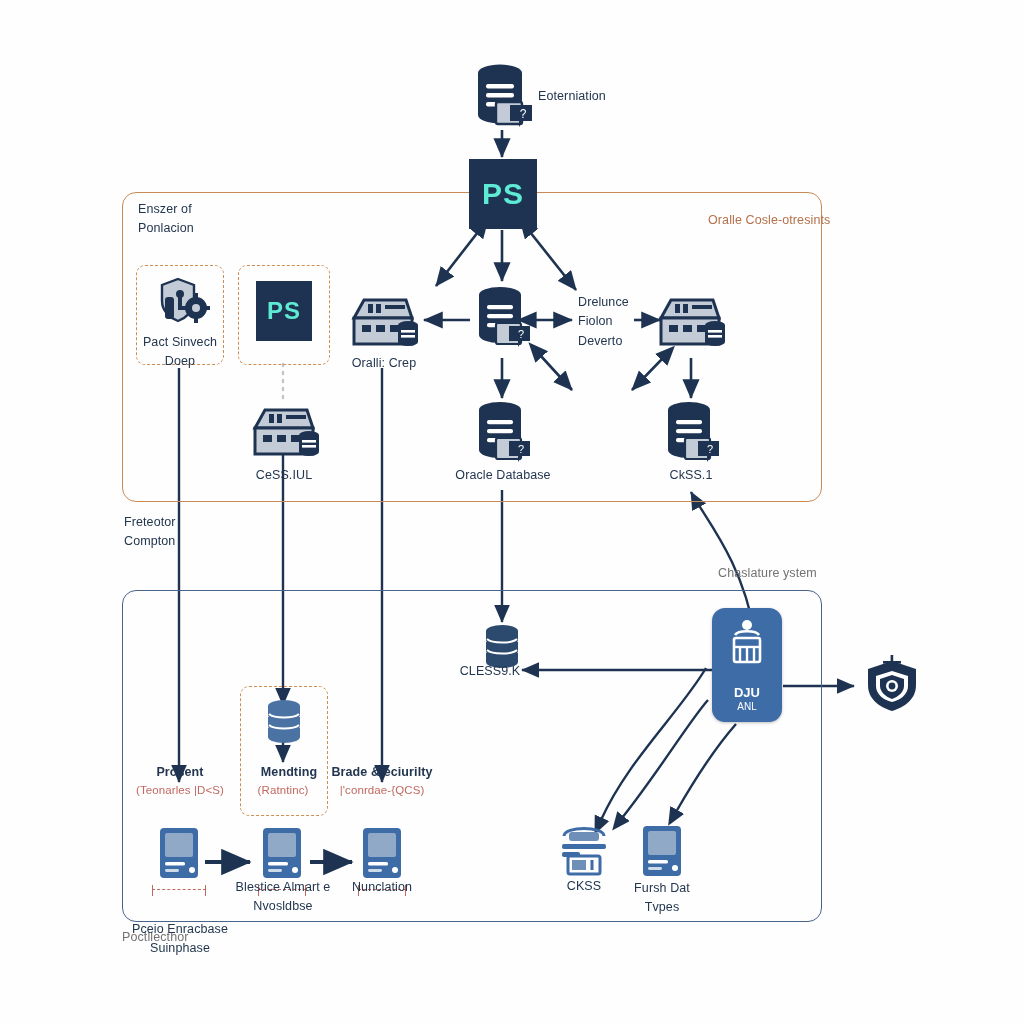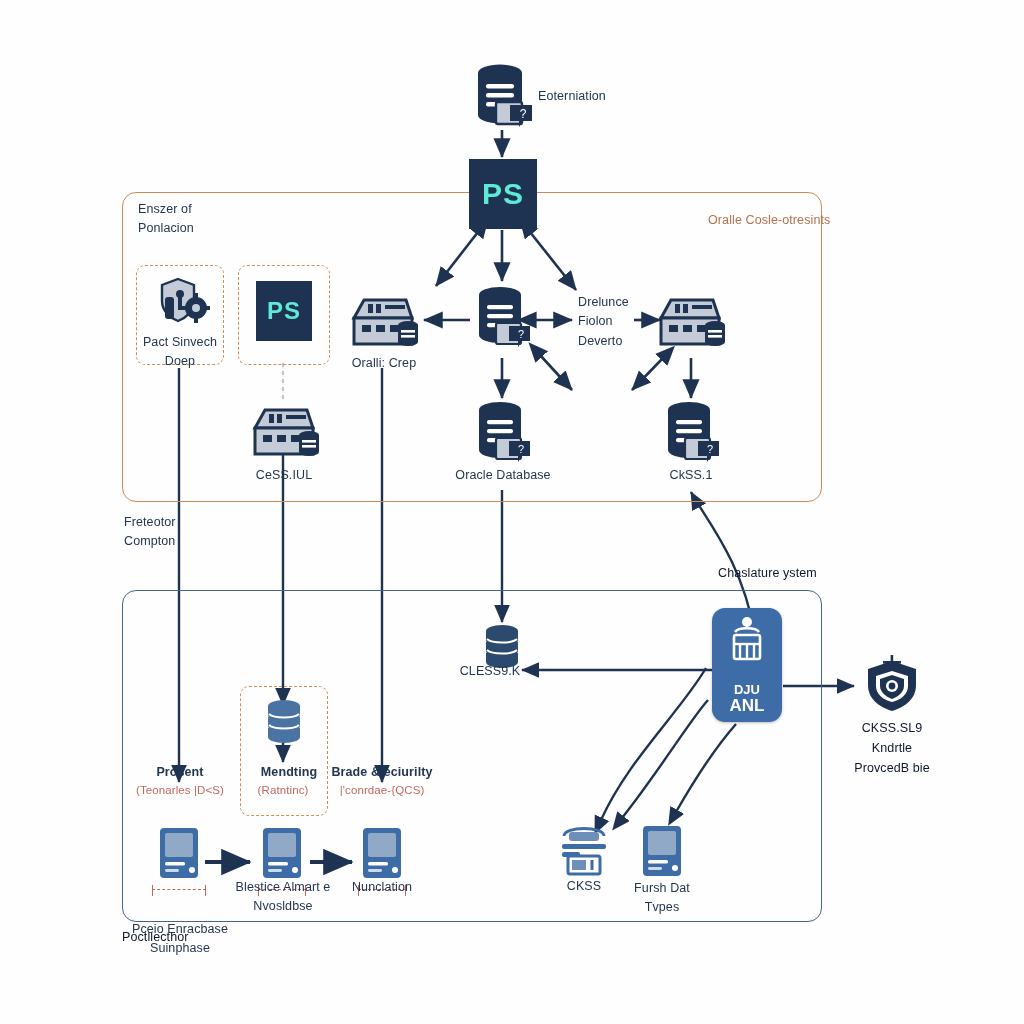--- a/index.html
+++ b/index.html
@@ -19,21 +19,21 @@
     position:absolute;
     font-size:12.5px;
     color:#23364f;
     line-height:1.25;
     white-space:pre;
     letter-spacing:.1px;
   }
   .lbl.center{transform:translateX(-50%);text-align:center;}
   .lbl.orange{color:#b5714a;}
   .lbl.red{color:#c1695f;}
-  .lbl.blue{color:#0f172a;}
+  .lbl.blue{color:#737373;}
   .lbl.small{font-size:11.5px;}
 
   
   .group{
     position:absolute;
     border-radius:14px;
     box-sizing:border-box;
     background:transparent;
   }
   .group.orange{border:1.6px solid #c98a55;}
@@ -60,21 +60,21 @@
   .app-tile{
     position:absolute;
     background:#3d6ca6;
     border-radius:13px;
     color:#ffffff;
     display:flex;flex-direction:column;
     align-items:center;justify-content:center;
     box-shadow:0 1px 3px rgba(0,0,0,.25);
   }
   .app-tile .t1{font-size:13px;font-weight:bold;line-height:1.1;margin-top:14px;}
-  .app-tile .t2{font-size:17px;font-weight:bold;line-height:1.1;}
+  .app-tile .t2{font-size:10px;font-weight:normal;line-height:1.1;}
 
   
   svg.edges{position:absolute;left:0;top:0;width:1024px;height:1024px;pointer-events:none;}
   .ico{position:absolute;}
 
   
   .tick{
     position:absolute;
     border-top:1.6px dashed #c0685e;
     height:0;
@@ -361,23 +361,20 @@
     <svg width="64" height="58" viewBox="0 0 64 58">
       <path d="M32,6 L56,14 V30 C56,44 45,52 32,56 C19,52 8,44 8,30 V14 Z" fill="#1e3351"></path>
       <path d="M32,16 L48,21 V31 C48,39 41,45 32,47 C23,45 16,39 16,31 V21 Z" fill="#ffffff"></path>
       <path d="M32,20 L44,24 V31 C44,37 38,42 32,44 C26,42 20,37 20,31 V24 Z" fill="#1e3351"></path>
       <circle cx="32" cy="31" r="6" fill="#ffffff"></circle>
       <circle cx="32" cy="31" r="3.4" fill="#1e3351"></circle>
       <rect x="30.6" y="0" width="2.6" height="16" fill="#1e3351"></rect>
       <rect x="23" y="6" width="18" height="2.6" fill="#1e3351"></rect>
     </svg>
   </div>
-  <div class="lbl center blue" style="left:892px;top:718px;line-height:1.6;text-align:center;">CKSS.SL9
-Kndrtle
-ProvcedB bie</div>
 
   <div class="lbl center" style="left:180px;top:765px;font-weight:bold;">Prosent</div>
   <div class="lbl center red small" style="left:180px;top:783px;">(Teonarles |D&lt;S)</div>
 
   <div class="dashbox" style="left:240px;top:686px;width:88px;height:130px;"></div>
   <div class="ico" style="left:262px;top:697px;">
     <svg width="44" height="52" viewBox="0 0 44 52">
       <g fill="#4a72a3">
         <ellipse cx="22" cy="9" rx="16" ry="6"></ellipse>
         <path d="M6,9 v9 a16,6 0 0 0 32,0 V9 Z"></path>

